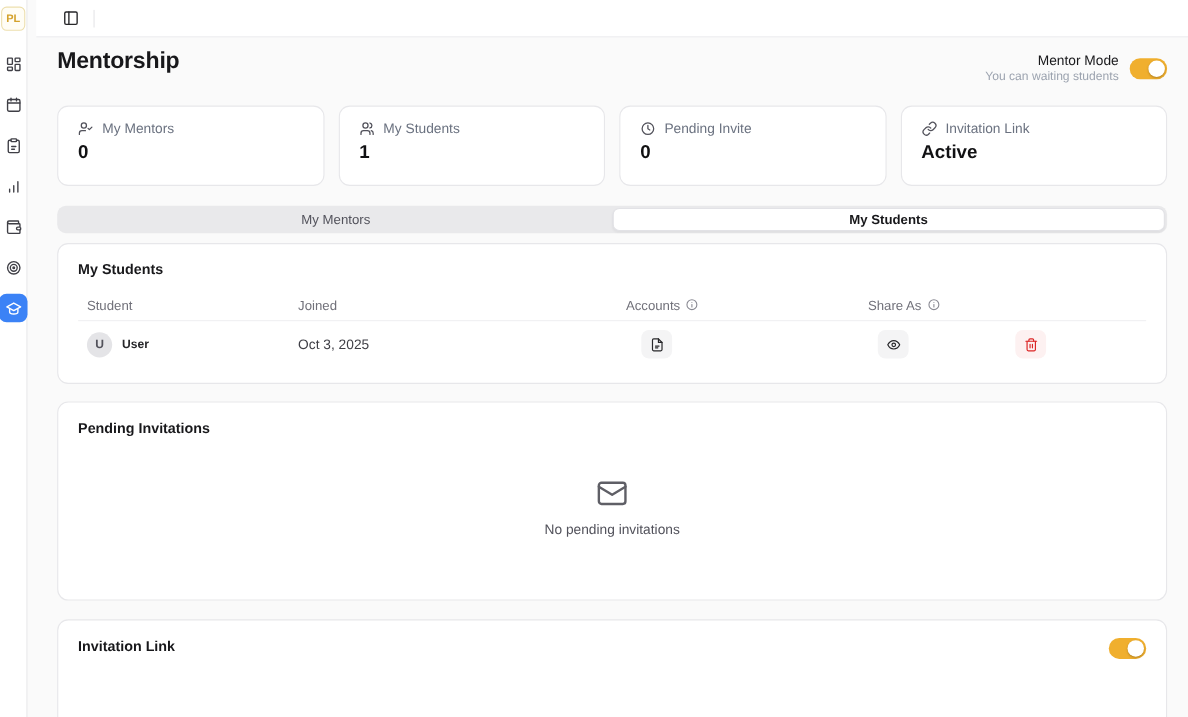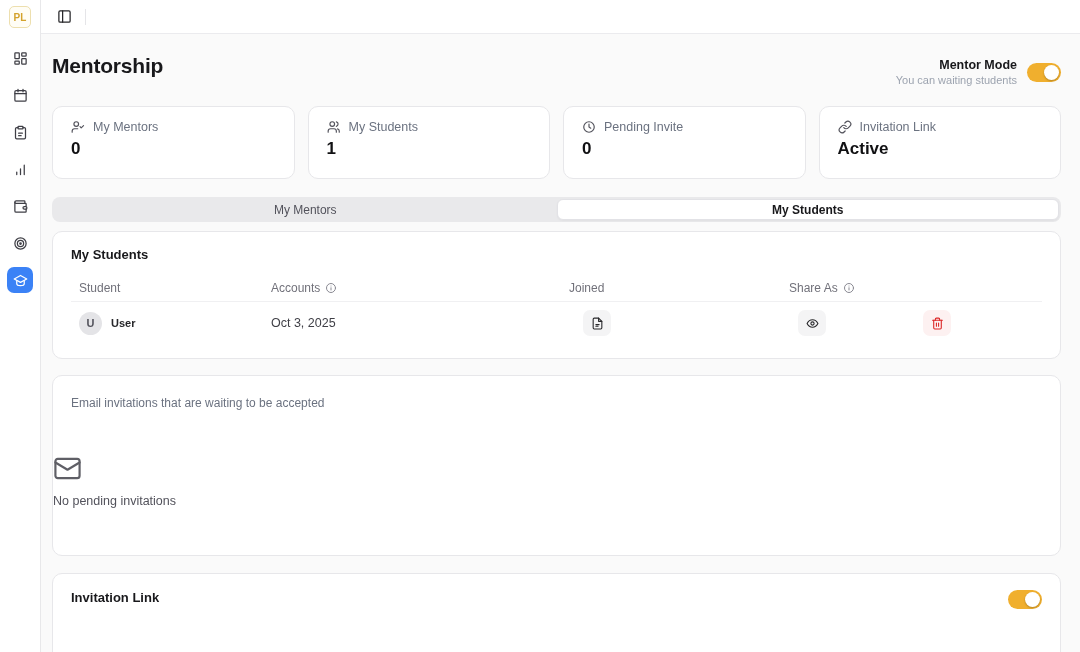--- a/index.html
+++ b/index.html
@@ -1,42 +1,42 @@
 <!DOCTYPE html>
 <html><head>
 <meta charset="utf-8">
 <style>
   * { margin:0; padding:0; box-sizing:border-box; }
   html,body { width:1080px; height:652px; overflow:hidden; }
   body { font-family:"Liberation Sans","DejaVu Sans",sans-serif; background:#fff; color:#18181b; }
   .app { position:relative; width:1080px; height:652px; background:#fafafa; overflow:hidden; }
 
   
-  .sidebar { position:absolute; left:0; top:0; bottom:0; width:41px; background:#fff; border-right:1px solid #e8e8ea; z-index:20; display:flex; flex-direction:column; align-items:center; }
+  .sidebar { position:absolute; left:0; top:0; bottom:0; width:25px; background:#fff; border-right:1px solid #e8e8ea; z-index:20; display:flex; flex-direction:column; align-items:center; }
   .logo { margin-top:6px; width:22px; height:22px; border:1px solid #eddfae; border-radius:5px; display:flex; align-items:center; justify-content:center; font-size:10px; font-weight:700; color:#d4a22c; background:#fffdf5; letter-spacing:0; }
   .nav { margin-top:17px; display:flex; flex-direction:column; align-items:center; gap:11px; }
   .nav-item { width:26px; height:26px; display:flex; align-items:center; justify-content:center; border-radius:7px; color:#3f3f46; cursor:pointer; }
   .nav-item svg { width:15px; height:15px; }
   .nav-item.active { background:#3b82f6; color:#fff; }
 
   
   .topbar { position:absolute; left:33px; right:0; top:0; height:34px; background:#fff; border-bottom:1px solid #ebebee; display:flex; align-items:center; padding-left:20px; z-index:10; }
   .panel-btn { width:22px; height:22px; display:flex; align-items:center; justify-content:center; color:#27272a; border-radius:5px; cursor:pointer; }
   .panel-btn svg { width:15px; height:15px; }
   .topbar-divider { width:1px; height:16px; background:#e5e5e8; margin-left:10px; }
 
   
   .main { position:absolute; left:33px; right:0; top:34px; bottom:0; background:#fafafa; padding:0 19px; overflow:hidden; }
 
-  .header-row { margin-top:20px; display:flex; justify-content:space-between; align-items:flex-start; }
+  .header-row { margin-top:10px; display:flex; justify-content:space-between; align-items:flex-start; }
   .page-title { font-size:21px; font-weight:700; color:#18181b; letter-spacing:-.2px; }
   .page-subtitle { margin-top:5px; font-size:13px; color:#6b7280; }
   .mentor-mode { display:flex; align-items:center; gap:10px; margin-top:4px; }
   .mentor-mode-text { text-align:right; }
-  .mentor-mode-label { font-size:12.5px; font-weight:700; color:#18181b; }
+  .mentor-mode-label { font-size:12.5px; font-weight:400; color:#18181b; }
   .mentor-mode-desc { font-size:11px; color:#9ca3af; margin-top:2px; }
 
   .toggle { position:relative; width:34px; height:19px; border-radius:10px; background:#f0af2e; cursor:pointer; flex:none; }
   .toggle::after { content:""; position:absolute; top:2px; right:2px; width:15px; height:15px; border-radius:50%; background:#fff; box-shadow:0 1px 2px rgba(0,0,0,.25); }
 
   
   .stats-row { margin-top:20px; display:flex; gap:13px; }
   .stat-card { flex:1; background:#fff; border:1px solid #e7e7ea; border-radius:10px; padding:13px 18px 15px; height:73px; }
   .stat-top { display:flex; align-items:center; gap:8px; color:#6b7280; font-size:12.5px; }
   .stat-top svg { width:14px; height:14px; color:#52525b; }
@@ -53,34 +53,34 @@
   .card-subtitle { margin-top:4px; font-size:12px; color:#6b7280; }
 
   .students-card { margin-top:9px; padding:15px 18px 14px; }
   .students-head { display:flex; justify-content:space-between; align-items:flex-start; }
   .invite-btn { display:flex; align-items:center; gap:7px; height:25px; padding:0 12px; background:#f2b33c; border:none; border-radius:7px; font-size:11.5px; font-weight:700; color:#2a2005; cursor:pointer; font-family:inherit; }
   .invite-btn svg { width:13px; height:13px; }
 
   .tbl { margin-top:12px; }
   .tbl-header, .tbl-row { display:grid; grid-template-columns:192px 298px 220px 134px 1fr; align-items:center; padding:0 8px; }
   .tbl-header { height:28px; font-size:12px; color:#71717a; border-bottom:1px solid #f0f0f2; }
-  .th { display:flex; align-items:center; gap:5px; }
+  .th { display:flex; gap:5px; }
   .th svg { width:12px; height:12px; color:#8a8a93; }
   .tbl-row { height:42px; }
   .student-cell { display:flex; align-items:center; gap:9px; }
   .avatar { width:23px; height:23px; border-radius:50%; background:#e4e4e7; color:#52525b; font-size:11px; font-weight:600; display:flex; align-items:center; justify-content:center; }
   .student-name { font-size:11px; font-weight:600; color:#27272a; }
   .joined-cell { font-size:12.5px; color:#3f3f46; }
   .icon-btn { width:28px; height:26px; border-radius:7px; border:none; background:#f4f4f5; color:#27272a; display:flex; align-items:center; justify-content:center; cursor:pointer; }
   .icon-btn svg { width:13px; height:13px; }
   .icon-btn.danger { background:#fdf1f1; color:#dc2626; }
   .cell-accounts { padding-left:14px; } .cell-view { padding-left:9px; }
 
   .pending-card { margin-top:16px; height:181px; padding:16px 18px; position:relative; }
-  .empty-state { position:absolute; left:0; right:0; top:78px; display:flex; flex-direction:column; gap:11px; color:#52525b; }
+  .empty-state { position:absolute; left:0; right:0; top:68px; display:flex; flex-direction:column; align-items:center; gap:11px; color:#52525b; }
   .empty-state svg { width:29px; height:29px; color:#5f5f66; }
   .empty-text { font-size:12.5px; color:#52525b; }
 
   .invite-link-card { margin-top:17px; height:120px; padding:16px 18px; }
   .invite-link-head { display:flex; justify-content:space-between; align-items:flex-start; }
 
   svg { display:block; }
 </style>
 </head>
 <body>
@@ -244,32 +244,32 @@
           <div class="card-title">My Students</div>
         </div>
       </div>
 
       <div class="tbl">
         <div class="tbl-header">
           <div class="th">
               <span>Student</span>
             </div>
           <div class="th">
+              <span>Joined</span>
+            </div>
+          <div class="th">
             <span>Accounts</span>
             <span>
                 <svg viewBox="0 0 24 24" fill="none" stroke="currentColor" stroke-width="2" stroke-linecap="round" stroke-linejoin="round" width="12" height="12">
                   <circle cx="12" cy="12" r="9"></circle>
                   <path d="M12 11.5V16"></path>
                   <path d="M12 8h.01"></path>
                 </svg>
               </span>
           </div>
-          <div class="th">
-              <span>Joined</span>
-            </div>
           <div class="th">
             <span>Share As</span>
             <span>
                 <svg viewBox="0 0 24 24" fill="none" stroke="currentColor" stroke-width="2" stroke-linecap="round" stroke-linejoin="round" width="12" height="12">
                   <circle cx="12" cy="12" r="9"></circle>
                   <path d="M12 11.5V16"></path>
                   <path d="M12 8h.01"></path>
                 </svg>
               </span>
           </div>
@@ -313,21 +313,21 @@
                     <path d="M10 11v6M14 11v6"></path>
                   </svg>
                 </span>
             </button>
           </div>
         </div>
       </div>
     </section>
 
     <section class="card pending-card">
-      <div class="card-subtitle">Email invitations that are waiting to be accepted</div>
+      <div class="card-title">Pending Invitations</div>
       <div class="empty-state">
         <span>
             <svg viewBox="0 0 24 24" fill="none" stroke="currentColor" stroke-width="1.8" stroke-linecap="round" stroke-linejoin="round" width="29" height="29">
               <rect x="2" y="4" width="20" height="16" rx="2"></rect>
               <path d="m2 7 10 6 10-6"></path>
             </svg>
           </span>
         <span class="empty-text">No pending invitations</span>
       </div>
     </section>

